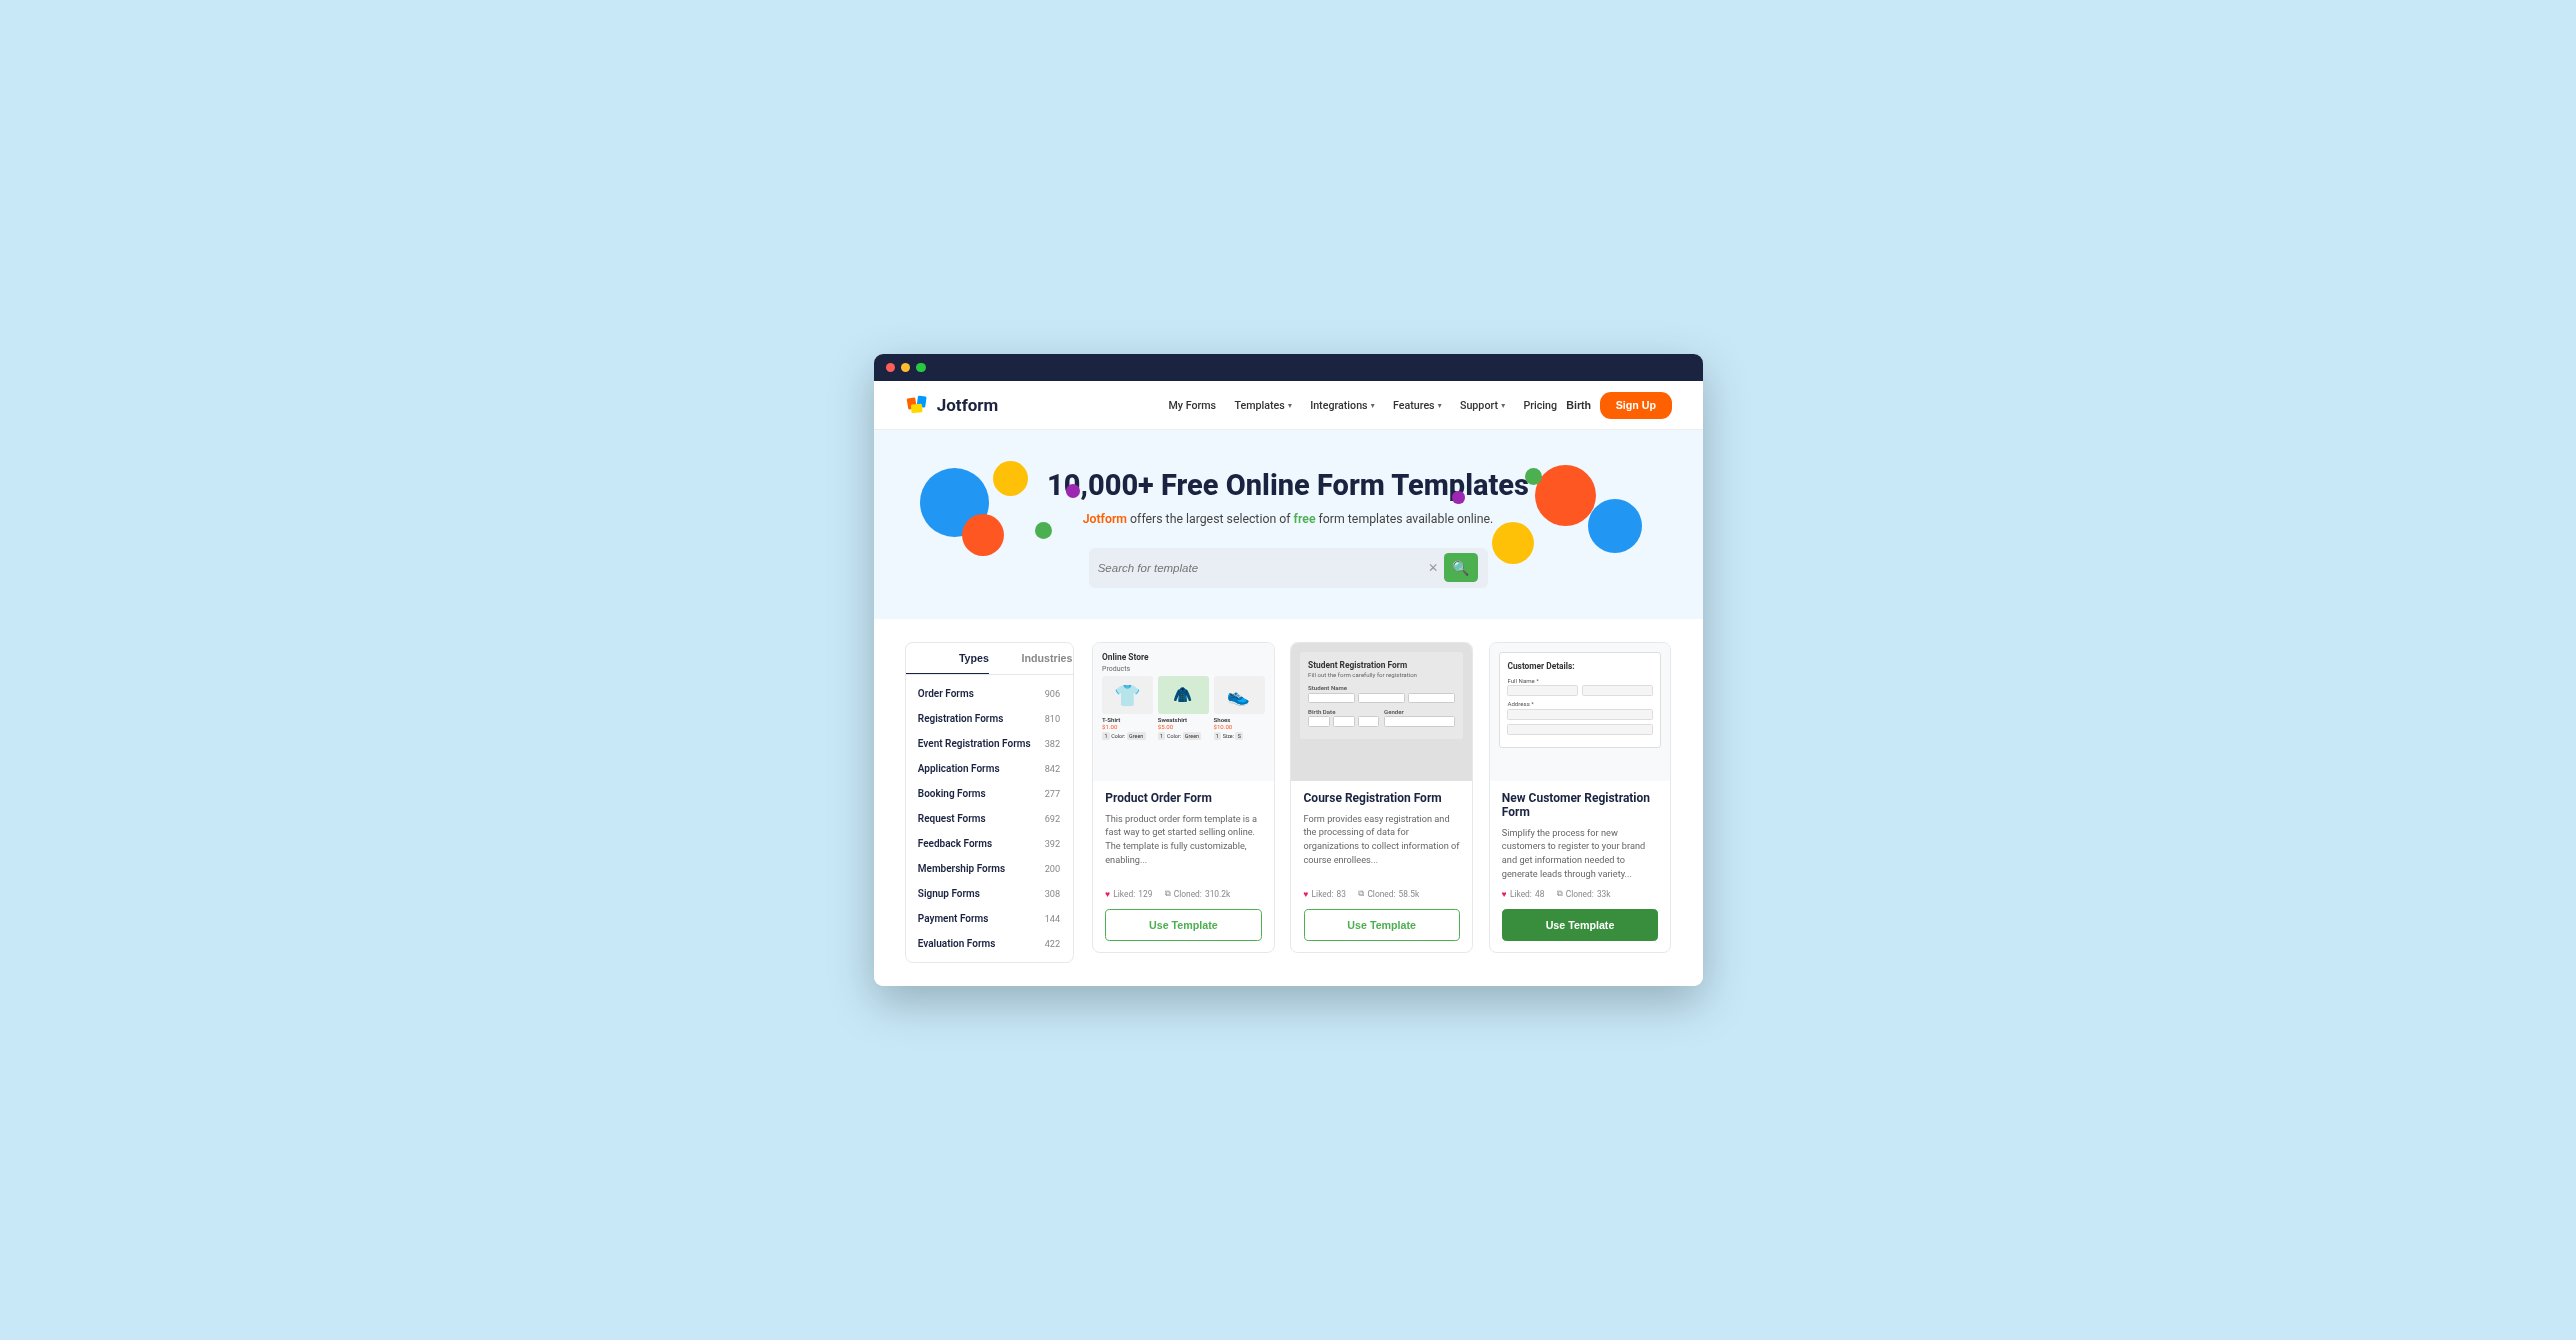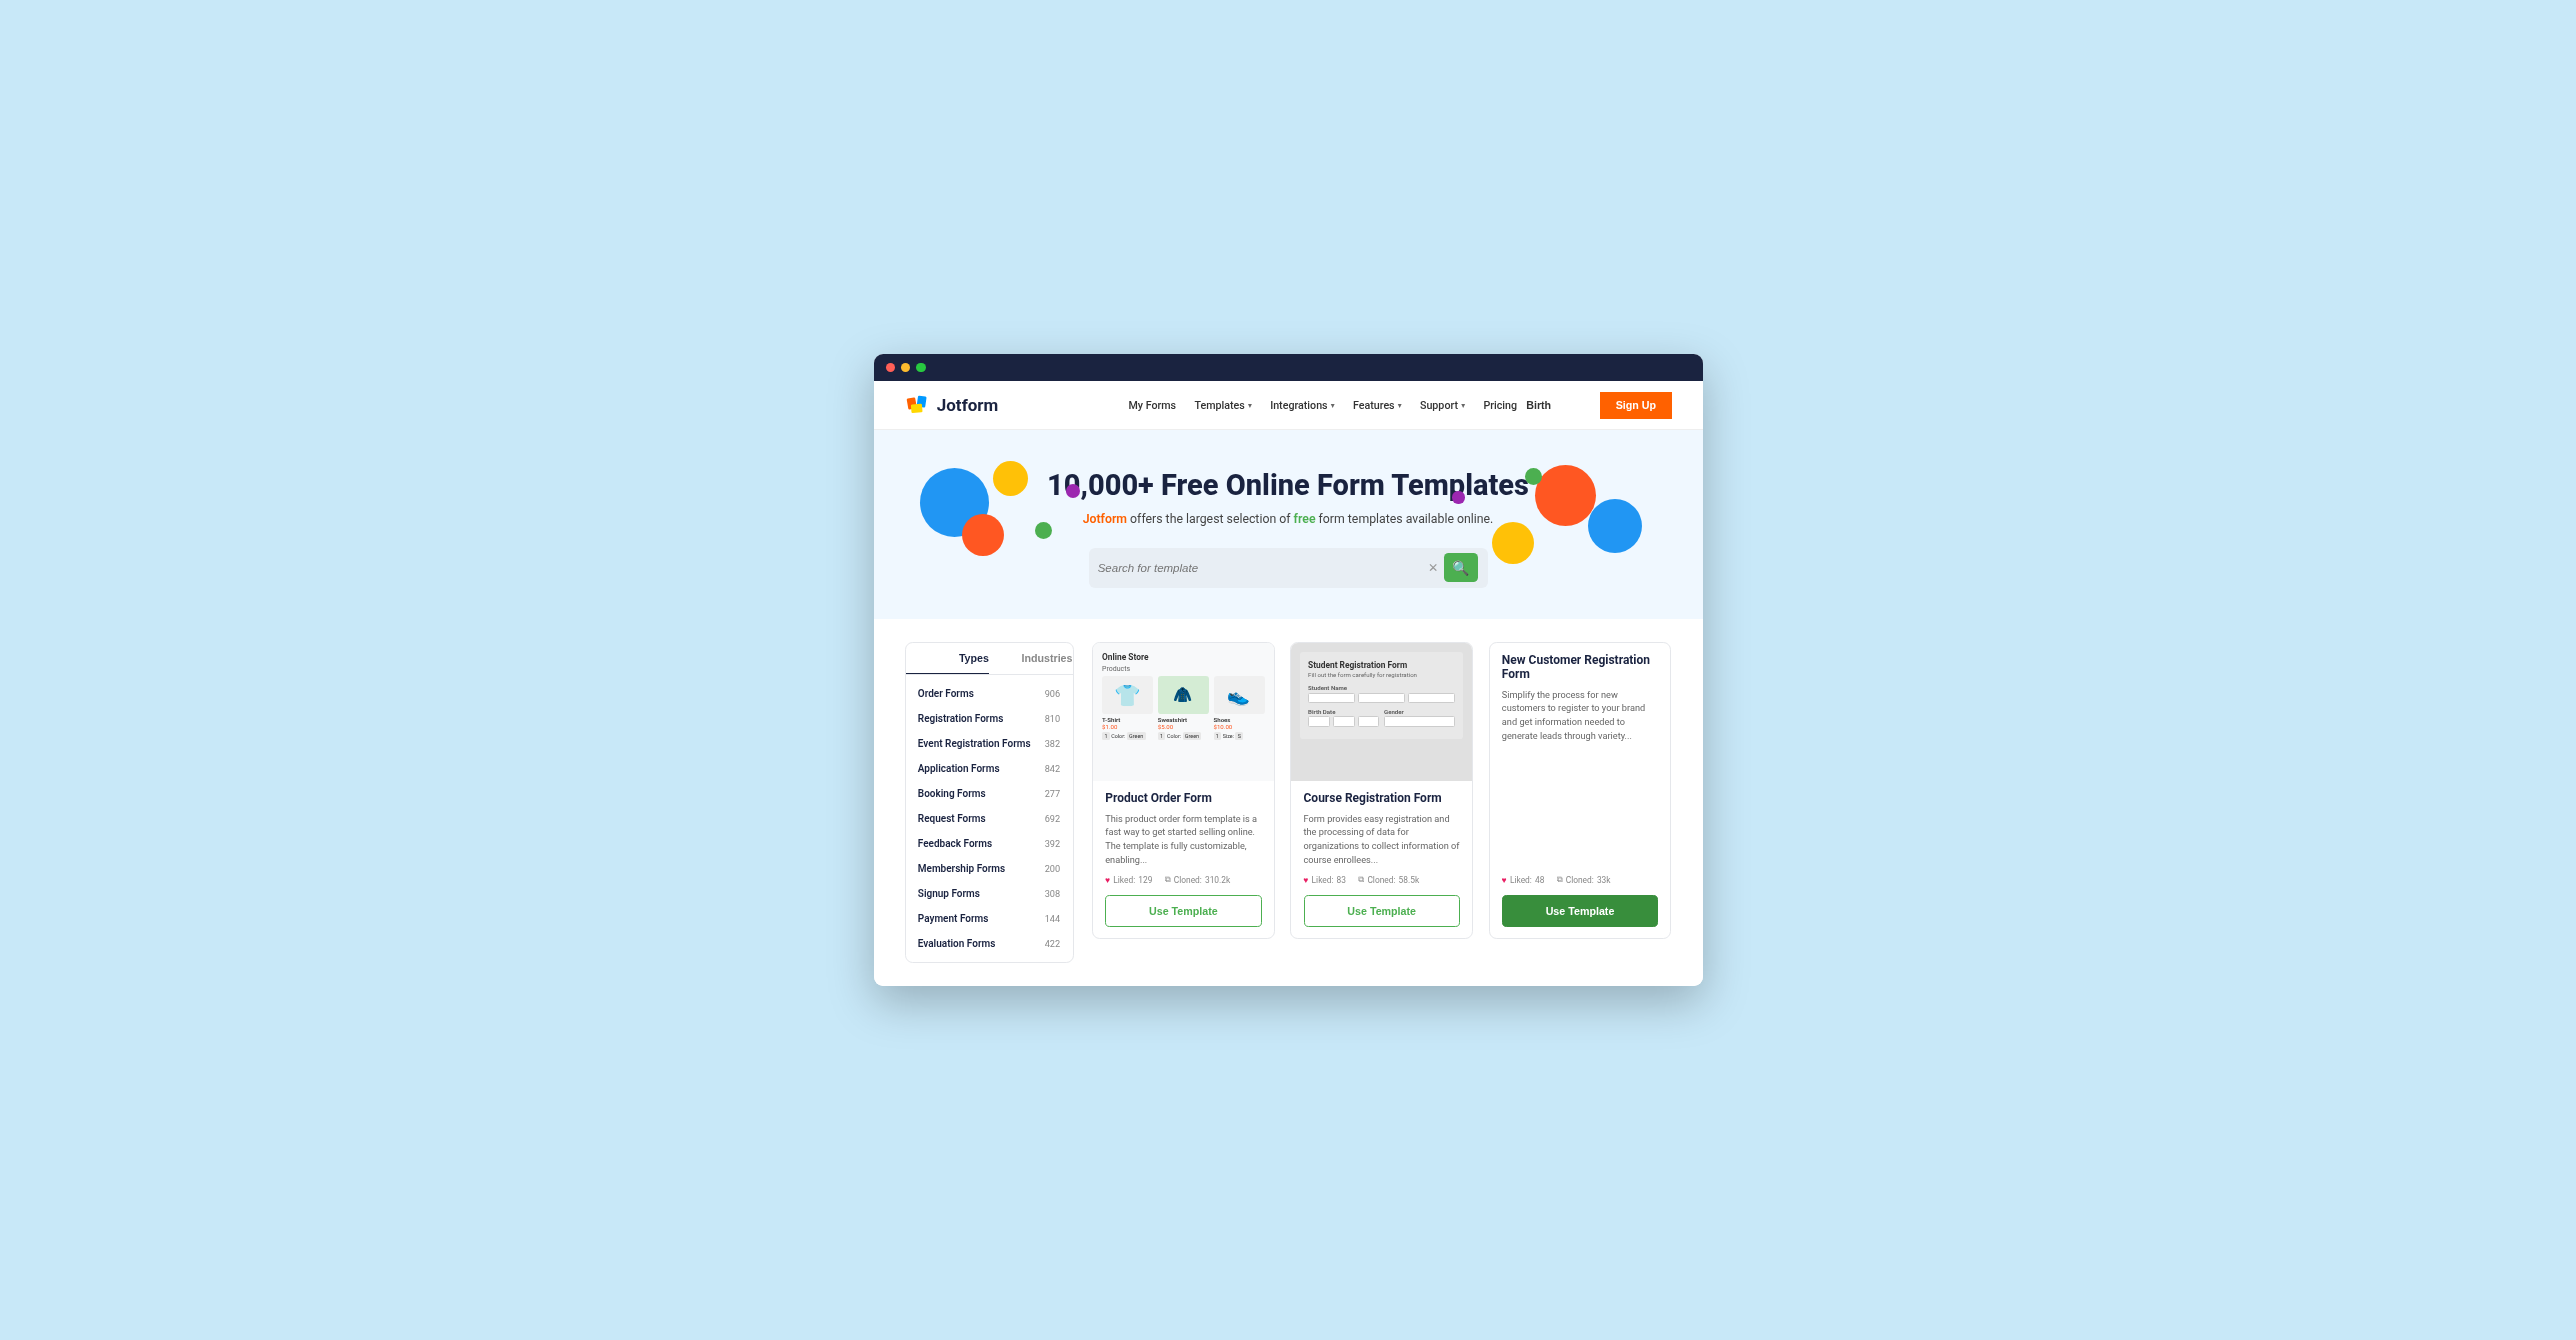--- a/index.html
+++ b/index.html
@@ -80,26 +80,25 @@
       color: #333;
       font-size: 10.7px;
       font-weight: 600;
       cursor: pointer;
       padding: 6.1px 9.2px;
     }
     .btn-signup {
       background: #ff6100;
       color: #fff;
       border: none;
-      border-radius: 0;
+      border-radius: 11px;
       padding: 7.7px 15.4px;
       font-size: 10.7px;
       font-weight: 700;
       cursor: pointer;
-      margin-left: 40px;
     }
 
     
     .hero {
       background: #f0f8ff;
       padding: 38px 31px 31px;
       text-align: center;
       position: relative;
       overflow: hidden;
     }
@@ -634,20 +633,39 @@
               <span class="clone-icon">⧉</span>
               <span>Cloned:</span>
               <span>58.5k</span>
             </span>
           </div>
           <button class="btn-use-template">Use Template</button>
         </div>
       </div>
 
       <div class="card">
+        <div class="card-preview">
+          <div class="cust-preview">
+            <div class="cust-title">Customer Details:</div>
+            <div class="cust-field">
+              <div class="cust-label">Full Name *</div>
+              <div class="cust-input-row">
+                <div class="cust-input"></div>
+                <div class="cust-input"></div>
+              </div>
+            </div>
+            <div class="cust-field">
+              <div class="cust-label">Address *</div>
+              <div class="cust-input-full"></div>
+            </div>
+            <div class="cust-field">
+              <div class="cust-input-full" style="margin-top:4.6px;"></div>
+            </div>
+          </div>
+        </div>
         <div class="card-body">
           <div class="card-title">New Customer Registration Form</div>
           <div class="card-desc">Simplify the process for new customers to register to your brand and get information needed to generate leads through variety...</div>
           <div class="card-stats">
             <span class="stat">
               <span class="heart-icon">♥</span>
               <span>Liked:</span>
               <span>48</span>
             </span>
             <span class="stat">

